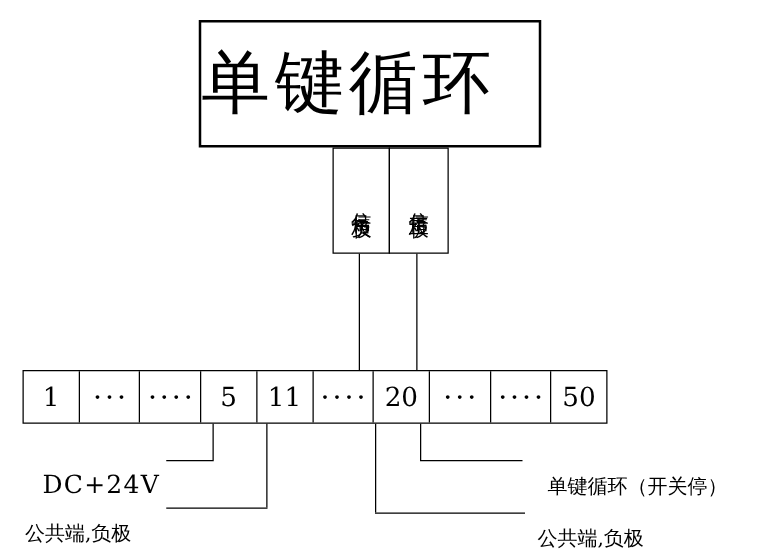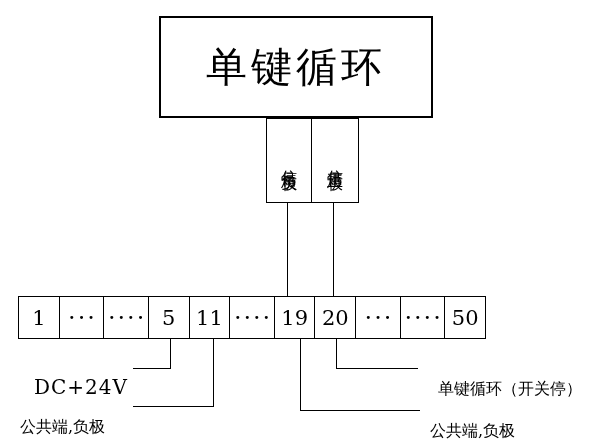--- a/index.html
+++ b/index.html
@@ -13,22 +13,21 @@
     color: #000000;
     overflow: hidden;
   }
   .device-box {
     position: absolute;
     left: 159px; top: 16px;
     width: 274px; height: 102px;
     border: 2px solid #000;
     display: flex;
     align-items: center;
-    justify-content: center;
-    font-size: 41px;
+    font-size: 55px;
     letter-spacing: 4px;
     white-space: nowrap;
   }
   .signal-box {
     position: absolute;
     top: 118px;
     height: 85px;
     border: 1px solid #000;
     display: flex;
     align-items: center;
@@ -104,21 +103,20 @@
   <div class="vline" style="left:287px; top:203px; width:1px; height:93px;"></div>
   <div class="vline" style="left:333px; top:203px; width:1px; height:93px;"></div>
 
   <div class="terminal-strip">
     <div class="terminal-cell">1</div>
     <div class="terminal-cell dots">···</div>
     <div class="terminal-cell dots">····</div>
     <div class="terminal-cell">5</div>
     <div class="terminal-cell">11</div>
     <div class="terminal-cell dots">····</div>
-    <div class="terminal-cell">19</div>
     <div class="terminal-cell">20</div>
     <div class="terminal-cell dots">···</div>
     <div class="terminal-cell dots">····</div>
     <div class="terminal-cell">50</div>
   </div>
 
   <div class="vline" style="left:170px; top:339px; width:1px; height:29px;"></div>
   <div class="hline" style="left:133px; top:368px; width:38px; height:1px;"></div>
 
   <div class="vline" style="left:213px; top:339px; width:1px; height:67px;"></div>

